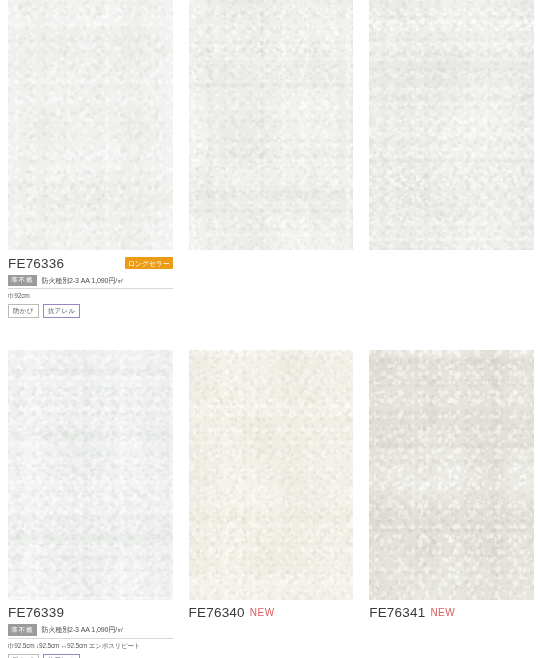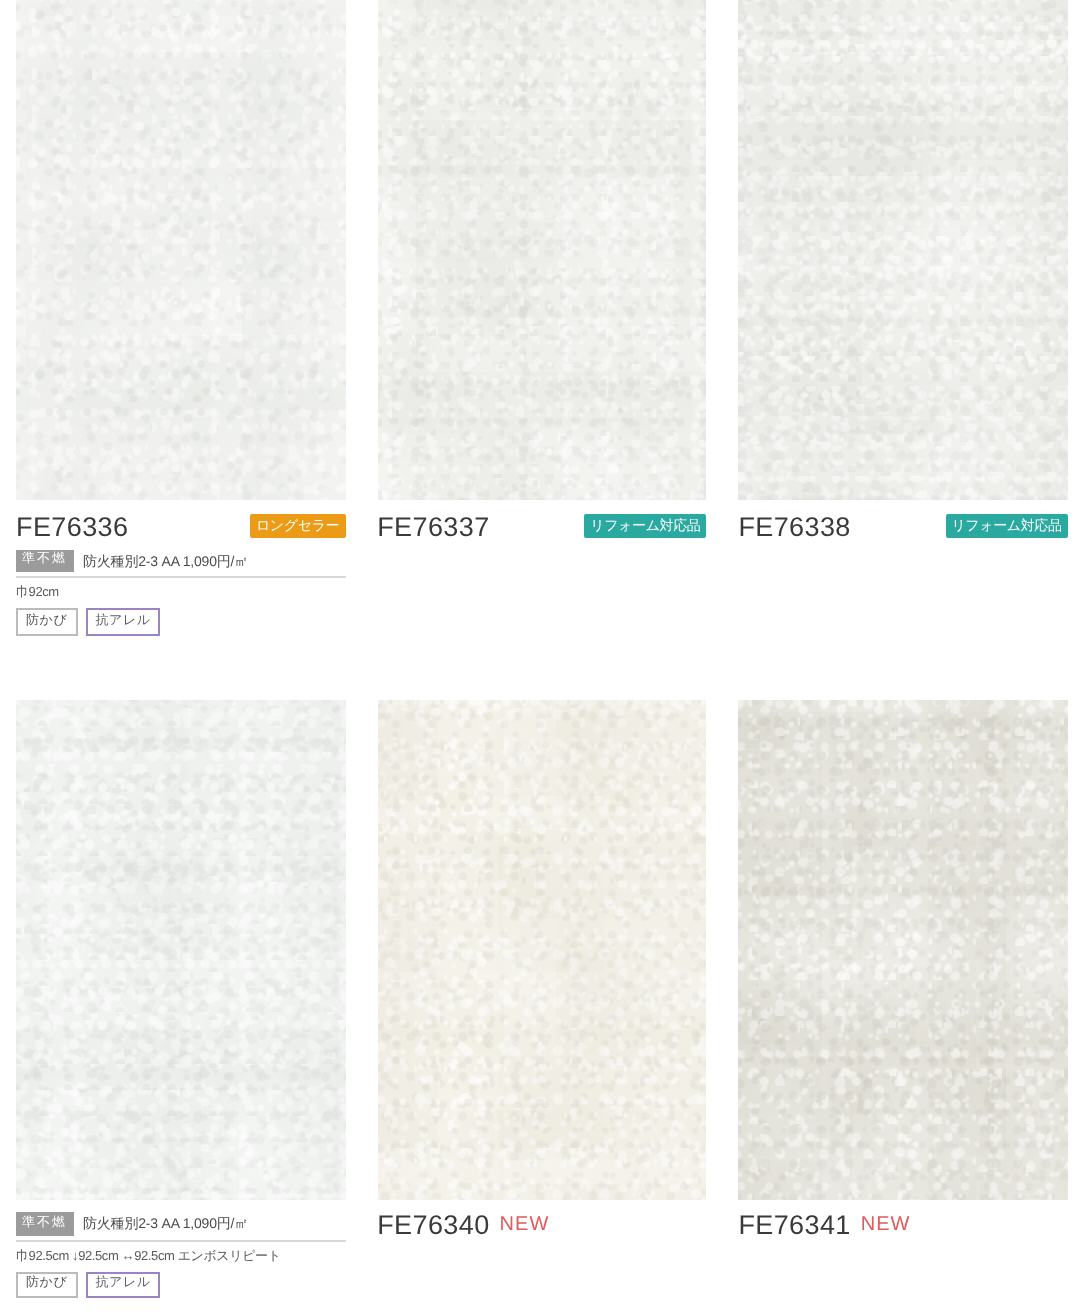--- a/index.html
+++ b/index.html
@@ -184,58 +184,46 @@
           <span class="tag allergen">抗アレル</span>
         </div>
       </div>
     </div>
 
     <div class="cell">
       <div class="swatch" style="background: rgb(238, 238, 234);">
         <div class="tex" style="background-image: radial-gradient(circle at 97.6% 96.4%, rgba(212, 212, 208, 0.55) 0px, rgba(212, 212, 208, 0.55) 1.96px, rgba(0, 0, 0, 0) 3.06px), radial-gradient(circle at 29.8% 77.9%, rgba(255, 255, 255, 0.75) 0px, rgba(255, 255, 255, 0.75) 1.03px, rgba(0, 0, 0, 0) 2.13px), radial-gradient(circle at 17.2% 56.1%, rgba(212, 212, 208, 0.55) 0px, rgba(212, 212, 208, 0.55) 0.84px, rgba(0, 0, 0, 0) 1.94px), radial-gradient(circle at 88.5% 90.5%, rgba(255, 255, 255, 0.75) 0px, rgba(255, 255, 255, 0.75) 1.91px, rgba(0, 0, 0, 0) 3.01px), radial-gradient(circle at 68.8% 8.4%, rgba(212, 212, 208, 0.55) 0px, rgba(212, 212, 208, 0.55) 1.85px, rgba(0, 0, 0, 0) 2.95px), radial-gradient(circle at 98.1% 35.2%, rgba(255, 255, 255, 0.75) 0px, rgba(255, 255, 255, 0.75) 0.63px, rgba(0, 0, 0, 0) 1.73px), radial-gradient(circle at 6% 86.7%, rgba(212, 212, 208, 0.55) 0px, rgba(212, 212, 208, 0.55) 1.36px, rgba(0, 0, 0, 0) 2.46px), radial-gradient(circle at 70.9% 88.4%, rgba(255, 255, 255, 0.75) 0px, rgba(255, 255, 255, 0.75) 0.86px, rgba(0, 0, 0, 0) 1.96px), radial-gradient(circle at 74.2% 94.4%, rgba(212, 212, 208, 0.55) 0px, rgba(212, 212, 208, 0.55) 1.09px, rgba(0, 0, 0, 0) 2.19px), radial-gradient(circle at 76.5% 6.9%, rgba(255, 255, 255, 0.75) 0px, rgba(255, 255, 255, 0.75) 2.04px, rgba(0, 0, 0, 0) 3.14px), radial-gradient(circle at 91.7% 46.1%, rgba(212, 212, 208, 0.55) 0px, rgba(212, 212, 208, 0.55) 1.6px, rgba(0, 0, 0, 0) 2.7px), radial-gradient(circle at 99.9% 23.9%, rgba(255, 255, 255, 0.75) 0px, rgba(255, 255, 255, 0.75) 1.83px, rgba(0, 0, 0, 0) 2.93px), radial-gradient(circle at 69.6% 90.8%, rgba(212, 212, 208, 0.55) 0px, rgba(212, 212, 208, 0.55) 1.22px, rgba(0, 0, 0, 0) 2.32px), radial-gradient(circle at 66.3% 39.9%, rgba(255, 255, 255, 0.75) 0px, rgba(255, 255, 255, 0.75) 0.6px, rgba(0, 0, 0, 0) 1.7px), radial-gradient(circle at 84.7% 5.2%, rgba(212, 212, 208, 0.55) 0px, rgba(212, 212, 208, 0.55) 2.1px, rgba(0, 0, 0, 0) 3.2px), radial-gradient(circle at 71.4% 83%, rgba(255, 255, 255, 0.75) 0px, rgba(255, 255, 255, 0.75) 0.88px, rgba(0, 0, 0, 0) 1.98px), radial-gradient(circle at 8% 97%, rgba(212, 212, 208, 0.55) 0px, rgba(212, 212, 208, 0.55) 0.82px, rgba(0, 0, 0, 0) 1.92px), radial-gradient(circle at 23.1% 48.2%, rgba(255, 255, 255, 0.75) 0px, rgba(255, 255, 255, 0.75) 1.13px, rgba(0, 0, 0, 0) 2.23px), radial-gradient(circle at 82% 78%, rgba(212, 212, 208, 0.55) 0px, rgba(212, 212, 208, 0.55) 1.86px, rgba(0, 0, 0, 0) 2.96px), radial-gradient(circle at 78.7% 88.9%, rgba(255, 255, 255, 0.75) 0px, rgba(255, 255, 255, 0.75) 1.5px, rgba(0, 0, 0, 0) 2.6px), radial-gradient(circle at 50.6% 59.5%, rgba(212, 212, 208, 0.55) 0px, rgba(212, 212, 208, 0.55) 1.23px, rgba(0, 0, 0, 0) 2.33px), radial-gradient(circle at 78.1% 30.5%, rgba(255, 255, 255, 0.75) 0px, rgba(255, 255, 255, 0.75) 1.41px, rgba(0, 0, 0, 0) 2.51px), radial-gradient(circle at 27.4% 4.8%, rgba(212, 212, 208, 0.55) 0px, rgba(212, 212, 208, 0.55) 0.99px, rgba(0, 0, 0, 0) 2.09px), radial-gradient(circle at 6.2% 88.6%, rgba(255, 255, 255, 0.75) 0px, rgba(255, 255, 255, 0.75) 1.74px, rgba(0, 0, 0, 0) 2.84px), radial-gradient(circle at 94.1% 86.4%, rgba(212, 212, 208, 0.55) 0px, rgba(212, 212, 208, 0.55) 1.12px, rgba(0, 0, 0, 0) 2.22px), radial-gradient(circle at 47% 15.5%, rgba(255, 255, 255, 0.75) 0px, rgba(255, 255, 255, 0.75) 2.04px, rgba(0, 0, 0, 0) 3.14px); background-size: 17px 25px, 19px 22px, 20px 22px, 34px 37px, 27px 35px, 16px 18px, 24px 24px, 28px 31px, 27px 30px, 17px 19px, 18px 18px, 22px 28px, 31px 36px, 16px 18px, 13px 14px, 27px 32px, 25px 33px, 24px 30px, 31px 33px, 34px 40px, 22px 30px, 20px 22px, 14px 14px, 22px 29px, 26px 31px, 22px 30px; background-position: 32px 38px, 5px 31px, 38px 15px, 2px 20px, 20px 33px, 5px 23px, 15px 27px, 6px 9px, 35px 11px, 17px 31px, 40px 25px, 27px 24px, 23px 36px, 15px 22px, 4px 19px, 38px 21px, 16px 33px, 37px 30px, 38px 15px, 1px 25px, 28px 4px, 3px 6px, 39px 14px, 22px 39px, 21px 36px, 15px 32px;"></div>
         <div class="tex2" style="background-image: radial-gradient(at 25.3% 35.5%, rgba(220, 220, 216, 0.35) 0%, rgba(0, 0, 0, 0) 62%), radial-gradient(at 40.6% 90.5%, rgba(255, 255, 255, 0.5) 0%, rgba(0, 0, 0, 0) 62%), radial-gradient(at 36.5% 81.1%, rgba(220, 220, 216, 0.35) 0%, rgba(0, 0, 0, 0) 62%), radial-gradient(at 74% 56.9%, rgba(255, 255, 255, 0.5) 0%, rgba(0, 0, 0, 0) 62%), radial-gradient(at 70.6% 95.5%, rgba(220, 220, 216, 0.35) 0%, rgba(0, 0, 0, 0) 62%), radial-gradient(at 35% 13.9%, rgba(255, 255, 255, 0.5) 0%, rgba(0, 0, 0, 0) 62%), radial-gradient(at 0.3% 90.1%, rgba(220, 220, 216, 0.35) 0%, rgba(0, 0, 0, 0) 62%), radial-gradient(at 10.1% 14.8%, rgba(255, 255, 255, 0.5) 0%, rgba(0, 0, 0, 0) 62%), radial-gradient(at 52.1% 24%, rgba(220, 220, 216, 0.35) 0%, rgba(0, 0, 0, 0) 62%), radial-gradient(at 5.6% 60.1%, rgba(255, 255, 255, 0.5) 0%, rgba(0, 0, 0, 0) 62%), radial-gradient(at 50.4% 91.2%, rgba(220, 220, 216, 0.35) 0%, rgba(0, 0, 0, 0) 62%), radial-gradient(at 22.8% 2.4%, rgba(255, 255, 255, 0.5) 0%, rgba(0, 0, 0, 0) 62%); background-size: 129px 158px, 56px 63px, 119px 126px, 138px 143px, 79px 69px, 104px 128px, 109px 116px, 113px 112px, 88px 84px, 131px 132px, 86px 80px, 99px 113px; background-position: 39px 89px, 38px 80px, 24px 25px, 44px 56px, 98px 109px, 101px 109px, 97px 2px, 65px 74px, 71px 18px, 112px 77px, 26px 28px, 46px 76px;"></div>
       </div>
-      <div class="info empty-info">
-        <div class="title-line">
-          <div class="code-wrap">
-            <span class="code">FE76337</span>
-
-          </div>
-          <span class="badge reform">リフォーム対応品</span>
-        </div>
-      </div>
     </div>
 
     <div class="cell">
       <div class="swatch" style="background: rgb(236, 236, 232);">
         <div class="tex" style="background-image: radial-gradient(circle at 52.3% 96.3%, rgba(210, 210, 206, 0.55) 0px, rgba(210, 210, 206, 0.55) 1.51px, rgba(0, 0, 0, 0) 2.61px), radial-gradient(circle at 78.2% 3.9%, rgba(255, 255, 255, 0.75) 0px, rgba(255, 255, 255, 0.75) 1.83px, rgba(0, 0, 0, 0) 2.93px), radial-gradient(circle at 67.6% 28.9%, rgba(210, 210, 206, 0.55) 0px, rgba(210, 210, 206, 0.55) 1.2px, rgba(0, 0, 0, 0) 2.3px), radial-gradient(circle at 49.4% 5.4%, rgba(255, 255, 255, 0.75) 0px, rgba(255, 255, 255, 0.75) 2.02px, rgba(0, 0, 0, 0) 3.12px), radial-gradient(circle at 18.7% 35.6%, rgba(210, 210, 206, 0.55) 0px, rgba(210, 210, 206, 0.55) 1.77px, rgba(0, 0, 0, 0) 2.87px), radial-gradient(circle at 91.4% 32.7%, rgba(255, 255, 255, 0.75) 0px, rgba(255, 255, 255, 0.75) 0.82px, rgba(0, 0, 0, 0) 1.92px), radial-gradient(circle at 11.4% 93.5%, rgba(210, 210, 206, 0.55) 0px, rgba(210, 210, 206, 0.55) 1.85px, rgba(0, 0, 0, 0) 2.95px), radial-gradient(circle at 37.2% 89.6%, rgba(255, 255, 255, 0.75) 0px, rgba(255, 255, 255, 0.75) 1.17px, rgba(0, 0, 0, 0) 2.27px), radial-gradient(circle at 76.1% 61.3%, rgba(210, 210, 206, 0.55) 0px, rgba(210, 210, 206, 0.55) 1.55px, rgba(0, 0, 0, 0) 2.65px), radial-gradient(circle at 25.4% 17.4%, rgba(255, 255, 255, 0.75) 0px, rgba(255, 255, 255, 0.75) 1.56px, rgba(0, 0, 0, 0) 2.66px), radial-gradient(circle at 43.6% 30.3%, rgba(210, 210, 206, 0.55) 0px, rgba(210, 210, 206, 0.55) 2.05px, rgba(0, 0, 0, 0) 3.15px), radial-gradient(circle at 37.5% 81.8%, rgba(255, 255, 255, 0.75) 0px, rgba(255, 255, 255, 0.75) 1.82px, rgba(0, 0, 0, 0) 2.92px), radial-gradient(circle at 76.8% 93.3%, rgba(210, 210, 206, 0.55) 0px, rgba(210, 210, 206, 0.55) 1.75px, rgba(0, 0, 0, 0) 2.85px), radial-gradient(circle at 26.7% 12.5%, rgba(255, 255, 255, 0.75) 0px, rgba(255, 255, 255, 0.75) 1.83px, rgba(0, 0, 0, 0) 2.93px), radial-gradient(circle at 56.2% 96.7%, rgba(210, 210, 206, 0.55) 0px, rgba(210, 210, 206, 0.55) 0.75px, rgba(0, 0, 0, 0) 1.85px), radial-gradient(circle at 46.8% 68.7%, rgba(255, 255, 255, 0.75) 0px, rgba(255, 255, 255, 0.75) 0.77px, rgba(0, 0, 0, 0) 1.87px), radial-gradient(circle at 76.6% 53%, rgba(210, 210, 206, 0.55) 0px, rgba(210, 210, 206, 0.55) 1.11px, rgba(0, 0, 0, 0) 2.21px), radial-gradient(circle at 9.4% 64.9%, rgba(255, 255, 255, 0.75) 0px, rgba(255, 255, 255, 0.75) 1.12px, rgba(0, 0, 0, 0) 2.22px), radial-gradient(circle at 58.4% 82.8%, rgba(210, 210, 206, 0.55) 0px, rgba(210, 210, 206, 0.55) 1.96px, rgba(0, 0, 0, 0) 3.06px), radial-gradient(circle at 73% 51.1%, rgba(255, 255, 255, 0.75) 0px, rgba(255, 255, 255, 0.75) 1px, rgba(0, 0, 0, 0) 2.1px), radial-gradient(circle at 63.2% 90.4%, rgba(210, 210, 206, 0.55) 0px, rgba(210, 210, 206, 0.55) 1.22px, rgba(0, 0, 0, 0) 2.32px), radial-gradient(circle at 46.2% 1.6%, rgba(255, 255, 255, 0.75) 0px, rgba(255, 255, 255, 0.75) 1.79px, rgba(0, 0, 0, 0) 2.89px), radial-gradient(circle at 12.5% 76.3%, rgba(210, 210, 206, 0.55) 0px, rgba(210, 210, 206, 0.55) 1.26px, rgba(0, 0, 0, 0) 2.36px), radial-gradient(circle at 82.4% 42.1%, rgba(255, 255, 255, 0.75) 0px, rgba(255, 255, 255, 0.75) 1.71px, rgba(0, 0, 0, 0) 2.81px), radial-gradient(circle at 20.1% 44.3%, rgba(210, 210, 206, 0.55) 0px, rgba(210, 210, 206, 0.55) 1.91px, rgba(0, 0, 0, 0) 3.01px), radial-gradient(circle at 7.9% 14.7%, rgba(255, 255, 255, 0.75) 0px, rgba(255, 255, 255, 0.75) 0.86px, rgba(0, 0, 0, 0) 1.96px); background-size: 34px 40px, 13px 15px, 23px 28px, 26px 27px, 34px 41px, 31px 37px, 14px 15px, 16px 21px, 29px 31px, 31px 32px, 16px 22px, 24px 25px, 22px 30px, 32px 33px, 31px 33px, 15px 16px, 28px 34px, 13px 16px, 17px 24px, 14px 17px, 22px 23px, 30px 36px, 15px 18px, 25px 31px, 34px 36px, 17px 17px; background-position: 26px 38px, 7px 33px, 10px 25px, 8px 13px, 19px 4px, 4px 30px, 5px 16px, 31px 10px, 39px 34px, 35px 36px, 15px 21px, 7px 22px, 24px 10px, 20px 5px, 39px 9px, 35px 21px, 12px 31px, 24px 19px, 11px 3px, 16px 4px, 18px 15px, 37px 6px, 19px 23px, 0px 21px, 18px 2px, 5px 36px;"></div>
         <div class="tex2" style="background-image: radial-gradient(at 60.3% 33.6%, rgba(218, 218, 214, 0.35) 0%, rgba(0, 0, 0, 0) 62%), radial-gradient(at 16.8% 73.9%, rgba(255, 255, 255, 0.5) 0%, rgba(0, 0, 0, 0) 62%), radial-gradient(at 27.3% 73.8%, rgba(218, 218, 214, 0.35) 0%, rgba(0, 0, 0, 0) 62%), radial-gradient(at 9.8% 4.6%, rgba(255, 255, 255, 0.5) 0%, rgba(0, 0, 0, 0) 62%), radial-gradient(at 35.9% 24.5%, rgba(218, 218, 214, 0.35) 0%, rgba(0, 0, 0, 0) 62%), radial-gradient(at 33.9% 14.3%, rgba(255, 255, 255, 0.5) 0%, rgba(0, 0, 0, 0) 62%), radial-gradient(at 29.2% 88.3%, rgba(218, 218, 214, 0.35) 0%, rgba(0, 0, 0, 0) 62%), radial-gradient(at 16.2% 63%, rgba(255, 255, 255, 0.5) 0%, rgba(0, 0, 0, 0) 62%), radial-gradient(at 92.9% 3.5%, rgba(218, 218, 214, 0.35) 0%, rgba(0, 0, 0, 0) 62%), radial-gradient(at 52.7% 58.4%, rgba(255, 255, 255, 0.5) 0%, rgba(0, 0, 0, 0) 62%), radial-gradient(at 37.1% 94.4%, rgba(218, 218, 214, 0.35) 0%, rgba(0, 0, 0, 0) 62%), radial-gradient(at 46.3% 64.6%, rgba(255, 255, 255, 0.5) 0%, rgba(0, 0, 0, 0) 62%); background-size: 140px 166px, 144px 157px, 98px 103px, 135px 129px, 125px 135px, 94px 90px, 95px 90px, 131px 146px, 57px 66px, 121px 149px, 82px 110px, 142px 146px; background-position: 113px 55px, 82px 73px, 74px 31px, 58px 108px, 55px 36px, 118px 43px, 26px 10px, 93px 49px, 3px 75px, 65px 25px, 64px 37px, 88px 14px;"></div>
       </div>
-      <div class="info empty-info">
-        <div class="title-line">
-          <div class="code-wrap">
-            <span class="code">FE76338</span>
-
-          </div>
-          <span class="badge reform">リフォーム対応品</span>
-        </div>
-      </div>
     </div>
   </div>
 
   <div class="row-gap"></div>
 
   <div class="row row2">
 
     <div class="cell">
       <div class="swatch" style="background: rgb(238, 241, 238);">
         <div class="tex" style="background-image: radial-gradient(circle at 23.8% 98.2%, rgba(212, 215, 212, 0.55) 0px, rgba(212, 215, 212, 0.55) 1.98px, rgba(0, 0, 0, 0) 3.08px), radial-gradient(circle at 20.9% 31.8%, rgba(255, 255, 255, 0.75) 0px, rgba(255, 255, 255, 0.75) 1.09px, rgba(0, 0, 0, 0) 2.19px), radial-gradient(circle at 28% 11.2%, rgba(212, 215, 212, 0.55) 0px, rgba(212, 215, 212, 0.55) 2.08px, rgba(0, 0, 0, 0) 3.18px), radial-gradient(circle at 82.9% 80.9%, rgba(255, 255, 255, 0.75) 0px, rgba(255, 255, 255, 0.75) 0.95px, rgba(0, 0, 0, 0) 2.05px), radial-gradient(circle at 35.8% 98.6%, rgba(212, 215, 212, 0.55) 0px, rgba(212, 215, 212, 0.55) 1.67px, rgba(0, 0, 0, 0) 2.77px), radial-gradient(circle at 25.1% 77.1%, rgba(255, 255, 255, 0.75) 0px, rgba(255, 255, 255, 0.75) 1.71px, rgba(0, 0, 0, 0) 2.81px), radial-gradient(circle at 37.1% 79.1%, rgba(212, 215, 212, 0.55) 0px, rgba(212, 215, 212, 0.55) 0.96px, rgba(0, 0, 0, 0) 2.06px), radial-gradient(circle at 38.5% 75.1%, rgba(255, 255, 255, 0.75) 0px, rgba(255, 255, 255, 0.75) 1.77px, rgba(0, 0, 0, 0) 2.87px), radial-gradient(circle at 8.2% 12%, rgba(212, 215, 212, 0.55) 0px, rgba(212, 215, 212, 0.55) 1.84px, rgba(0, 0, 0, 0) 2.94px), radial-gradient(circle at 35.2% 23.4%, rgba(255, 255, 255, 0.75) 0px, rgba(255, 255, 255, 0.75) 2.06px, rgba(0, 0, 0, 0) 3.16px), radial-gradient(circle at 30.8% 68.9%, rgba(212, 215, 212, 0.55) 0px, rgba(212, 215, 212, 0.55) 1.77px, rgba(0, 0, 0, 0) 2.87px), radial-gradient(circle at 69% 32.2%, rgba(255, 255, 255, 0.75) 0px, rgba(255, 255, 255, 0.75) 1.06px, rgba(0, 0, 0, 0) 2.16px), radial-gradient(circle at 20.3% 24.1%, rgba(212, 215, 212, 0.55) 0px, rgba(212, 215, 212, 0.55) 1.75px, rgba(0, 0, 0, 0) 2.85px), radial-gradient(circle at 6.9% 48.1%, rgba(255, 255, 255, 0.75) 0px, rgba(255, 255, 255, 0.75) 0.69px, rgba(0, 0, 0, 0) 1.79px), radial-gradient(circle at 83.7% 1.3%, rgba(212, 215, 212, 0.55) 0px, rgba(212, 215, 212, 0.55) 2.07px, rgba(0, 0, 0, 0) 3.17px), radial-gradient(circle at 41.4% 85.7%, rgba(255, 255, 255, 0.75) 0px, rgba(255, 255, 255, 0.75) 1.41px, rgba(0, 0, 0, 0) 2.51px), radial-gradient(circle at 85.9% 72.3%, rgba(212, 215, 212, 0.55) 0px, rgba(212, 215, 212, 0.55) 1.16px, rgba(0, 0, 0, 0) 2.26px), radial-gradient(circle at 73.8% 38.6%, rgba(255, 255, 255, 0.75) 0px, rgba(255, 255, 255, 0.75) 1.79px, rgba(0, 0, 0, 0) 2.89px), radial-gradient(circle at 44.9% 92.7%, rgba(212, 215, 212, 0.55) 0px, rgba(212, 215, 212, 0.55) 1.21px, rgba(0, 0, 0, 0) 2.31px), radial-gradient(circle at 19.6% 12.2%, rgba(255, 255, 255, 0.75) 0px, rgba(255, 255, 255, 0.75) 0.88px, rgba(0, 0, 0, 0) 1.98px), radial-gradient(circle at 79.7% 56.9%, rgba(212, 215, 212, 0.55) 0px, rgba(212, 215, 212, 0.55) 0.73px, rgba(0, 0, 0, 0) 1.83px), radial-gradient(circle at 17.6% 62.8%, rgba(255, 255, 255, 0.75) 0px, rgba(255, 255, 255, 0.75) 1.97px, rgba(0, 0, 0, 0) 3.07px), radial-gradient(circle at 51.7% 66.6%, rgba(212, 215, 212, 0.55) 0px, rgba(212, 215, 212, 0.55) 1.23px, rgba(0, 0, 0, 0) 2.33px), radial-gradient(circle at 75.7% 2.3%, rgba(255, 255, 255, 0.75) 0px, rgba(255, 255, 255, 0.75) 1.22px, rgba(0, 0, 0, 0) 2.32px), radial-gradient(circle at 57.2% 94.6%, rgba(212, 215, 212, 0.55) 0px, rgba(212, 215, 212, 0.55) 1.15px, rgba(0, 0, 0, 0) 2.25px), radial-gradient(circle at 70.6% 34%, rgba(255, 255, 255, 0.75) 0px, rgba(255, 255, 255, 0.75) 0.82px, rgba(0, 0, 0, 0) 1.92px); background-size: 13px 13px, 21px 28px, 28px 33px, 20px 25px, 21px 24px, 21px 21px, 25px 33px, 14px 17px, 25px 31px, 16px 22px, 16px 21px, 27px 30px, 31px 36px, 18px 18px, 17px 25px, 25px 30px, 15px 20px, 21px 23px, 25px 30px, 28px 34px, 18px 19px, 17px 23px, 33px 34px, 21px 25px, 20px 24px, 27px 28px; background-position: 17px 20px, 12px 19px, 22px 5px, 37px 18px, 27px 12px, 39px 10px, 4px 13px, 2px 0px, 24px 38px, 3px 21px, 10px 26px, 33px 23px, 30px 30px, 20px 31px, 5px 39px, 10px 23px, 17px 30px, 15px 28px, 18px 19px, 9px 7px, 3px 14px, 29px 40px, 31px 36px, 1px 27px, 34px 18px, 1px 39px;"></div>
         <div class="tex2" style="background-image: radial-gradient(at 33.5% 8.2%, rgba(220, 223, 220, 0.35) 0%, rgba(0, 0, 0, 0) 62%), radial-gradient(at 2.9% 64.3%, rgba(255, 255, 255, 0.5) 0%, rgba(0, 0, 0, 0) 62%), radial-gradient(at 57.8% 47.1%, rgba(220, 223, 220, 0.35) 0%, rgba(0, 0, 0, 0) 62%), radial-gradient(at 79.2% 8.3%, rgba(255, 255, 255, 0.5) 0%, rgba(0, 0, 0, 0) 62%), radial-gradient(at 21.5% 42.2%, rgba(220, 223, 220, 0.35) 0%, rgba(0, 0, 0, 0) 62%), radial-gradient(at 14.6% 11.5%, rgba(255, 255, 255, 0.5) 0%, rgba(0, 0, 0, 0) 62%), radial-gradient(at 6.8% 62.7%, rgba(220, 223, 220, 0.35) 0%, rgba(0, 0, 0, 0) 62%), radial-gradient(at 39.9% 96.4%, rgba(255, 255, 255, 0.5) 0%, rgba(0, 0, 0, 0) 62%), radial-gradient(at 50.8% 55.9%, rgba(220, 223, 220, 0.35) 0%, rgba(0, 0, 0, 0) 62%), radial-gradient(at 98.4% 29.4%, rgba(255, 255, 255, 0.5) 0%, rgba(0, 0, 0, 0) 62%), radial-gradient(at 6.5% 69.7%, rgba(220, 223, 220, 0.35) 0%, rgba(0, 0, 0, 0) 62%), radial-gradient(at 10.5% 24.7%, rgba(255, 255, 255, 0.5) 0%, rgba(0, 0, 0, 0) 62%); background-size: 98px 88px, 116px 132px, 96px 124px, 123px 135px, 127px 144px, 88px 112px, 56px 68px, 74px 70px, 79px 103px, 135px 142px, 126px 119px, 97px 119px; background-position: 55px 9px, 106px 74px, 35px 67px, 101px 115px, 114px 114px, 35px 106px, 94px 73px, 9px 51px, 50px 27px, 50px 66px, 119px 38px, 36px 47px;"></div>
       </div>
       <div class="info">
+        <div class="title-line">
+          <div class="code-wrap">
+            <span class="code">FE76339</span>
+
+          </div>
+        </div>
         <div class="spec-line">
           <span class="fire-box">準不燃</span>
           <span class="spec-text">防火種別2-3  AA 1,090円/㎡</span>
         </div>
         <div class="dim-text">巾92.5cm ↓92.5cm ↔92.5cm エンボスリピート</div>
         <div class="tags">
           <span class="tag">防かび</span>
           <span class="tag allergen">抗アレル</span>
         </div>
       </div>

